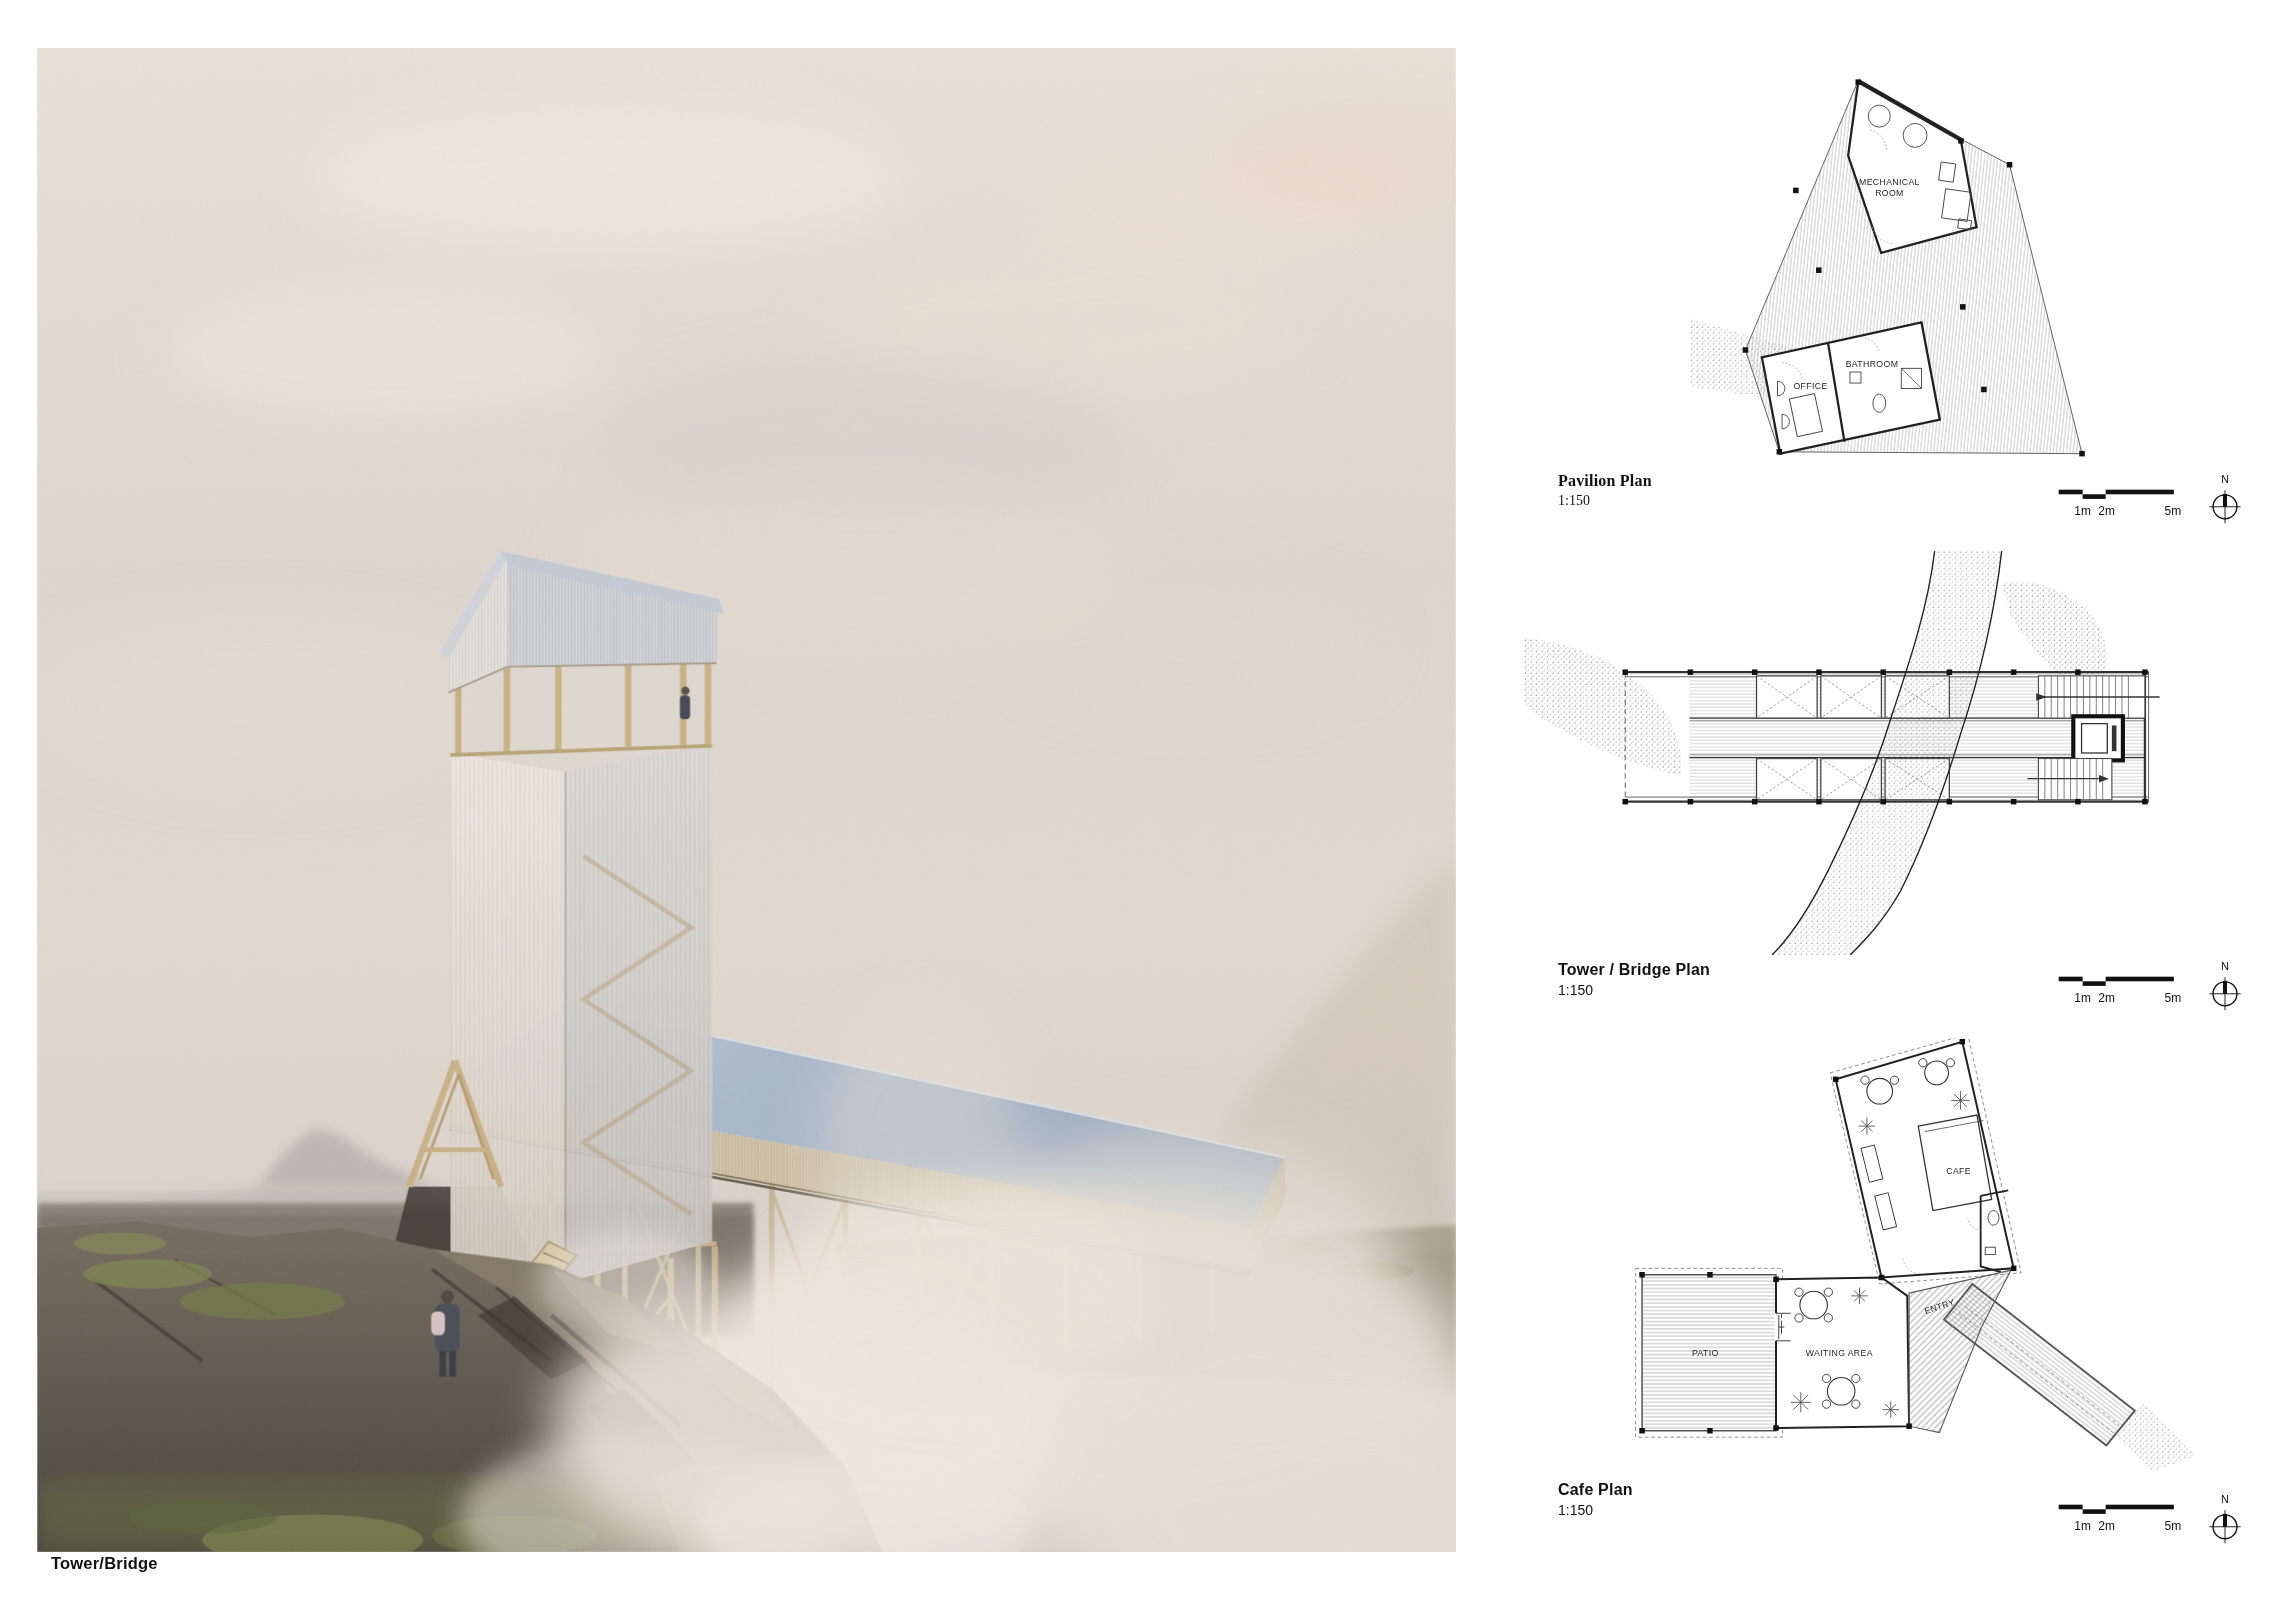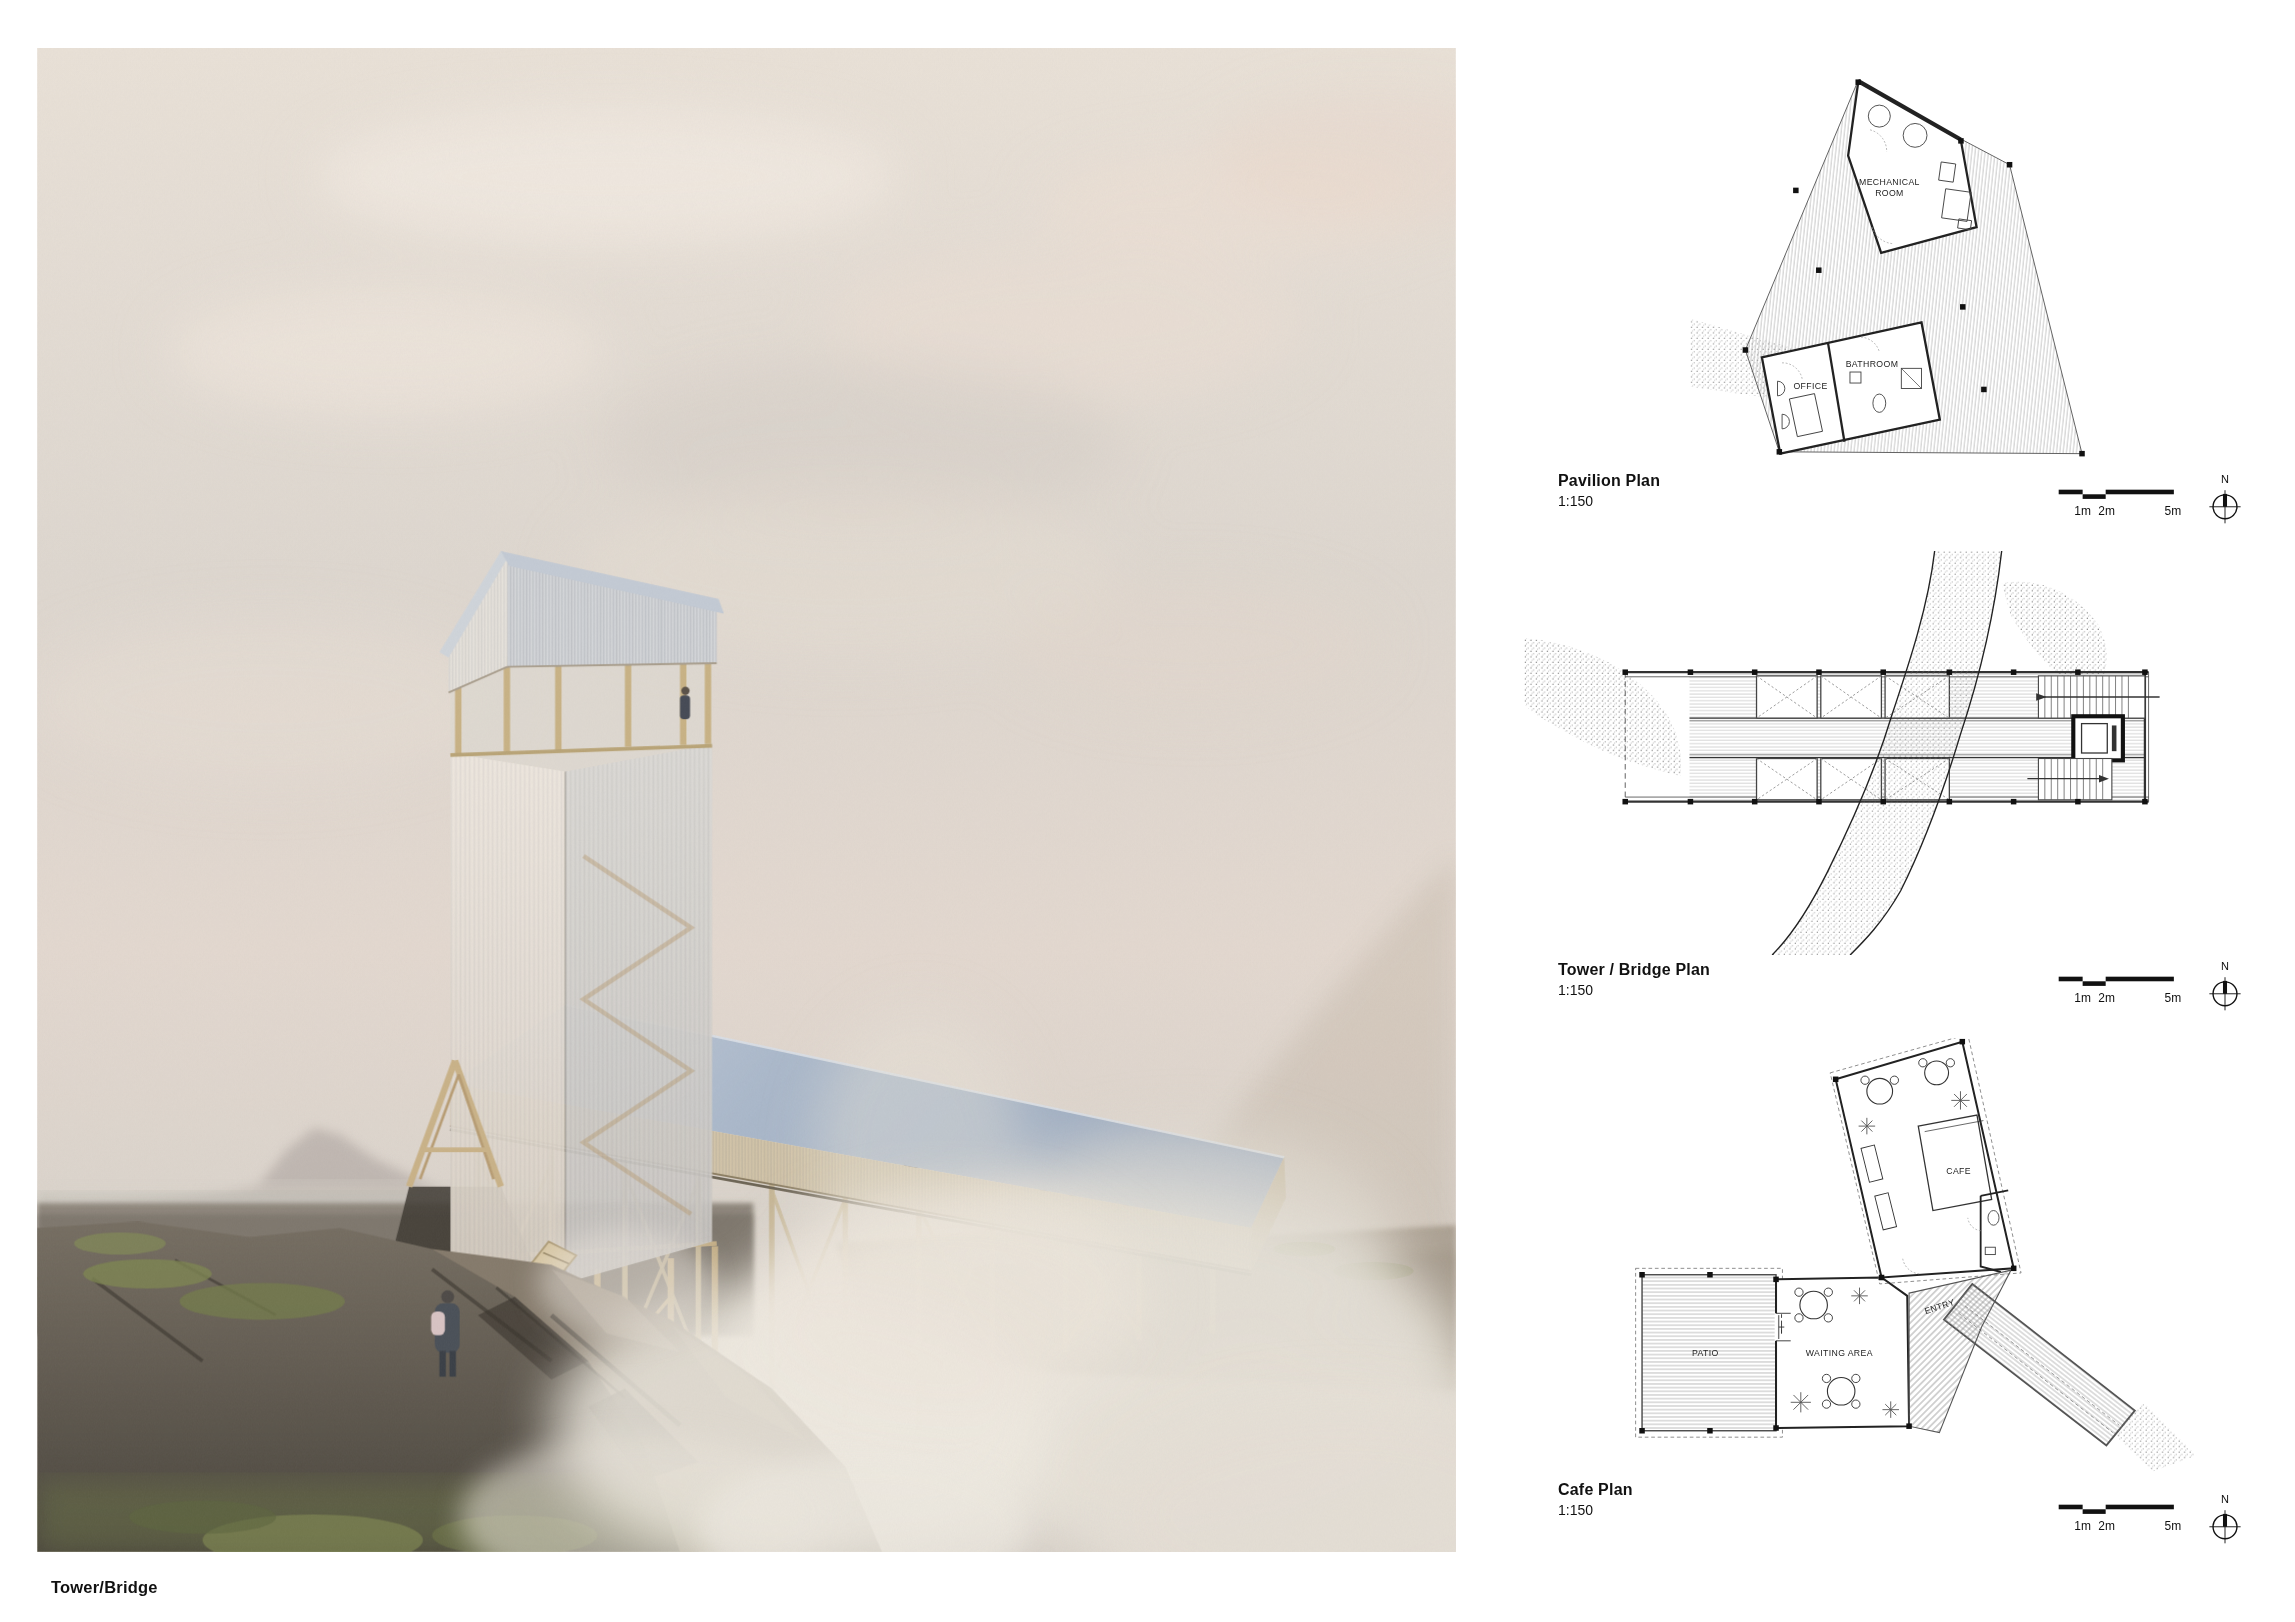--- a/index.html
+++ b/index.html
@@ -1,21 +1,21 @@
 <!DOCTYPE html>
 <html style="font-size:14.7px"><head>
 <meta charset="utf-8">
 <style>
   html,body{margin:0;padding:0;background:#ffffff;}
   body{width:2296px;height:1623px;position:relative;overflow:hidden;
        font-family:"Liberation Sans", sans-serif;color:#111;}
   .abs{position:absolute;}
   .cap-title{font-weight:bold;font-size:16px;line-height:20px;letter-spacing:0.2px;}
   .cap-scale{font-size:14px;line-height:20px;}
-  .render-caption{font-weight:bold;font-size:16.5px;letter-spacing:0.2px;margin-top:24px;}
+  .render-caption{font-weight:bold;font-size:16.5px;letter-spacing:0.2px;}
   svg text{font-family:"Liberation Sans", sans-serif;}
   .plan-label{font-size:9.5px;letter-spacing:.4px;fill:#222;}
   .sb-label{font-size:13px;fill:#111;}
   .north-n{font-size:12px;fill:#111;}
 </style>
 </head>
 <body>
 
 <svg class="abs" style="left:37px;top:48px;" width="1419" height="1504" viewBox="0 0 1545 1638">
   <defs>
@@ -571,21 +571,21 @@
     <rect x="171" y="260" width="6" height="6"></rect>
       <rect x="25" y="255" width="6" height="6"></rect>
     <rect x="25" y="425" width="6" height="6"></rect>
       <rect x="171" y="422" width="6" height="6"></rect>
     <rect x="316" y="420" width="6" height="6"></rect>
       <rect x="99" y="255" width="6" height="6"></rect>
     <rect x="99" y="425" width="6" height="6"></rect>
   </g>
 </svg>
 
-<div class="abs" style="left:1558px;top:471px;">
+<div class="abs" style="left:1558px;top:471px;font-family:Liberation Serif, serif;">
   <div class="cap-title">Pavilion Plan</div>
   <div class="cap-scale">1:150</div>
 </div>
 <div class="abs" style="left:1558px;top:960px;">
   <div class="cap-title">Tower / Bridge Plan</div>
   <div class="cap-scale">1:150</div>
 </div>
 <div class="abs" style="left:1558px;top:1480px;">
   <div class="cap-title">Cafe Plan</div>
   <div class="cap-scale">1:150</div>

